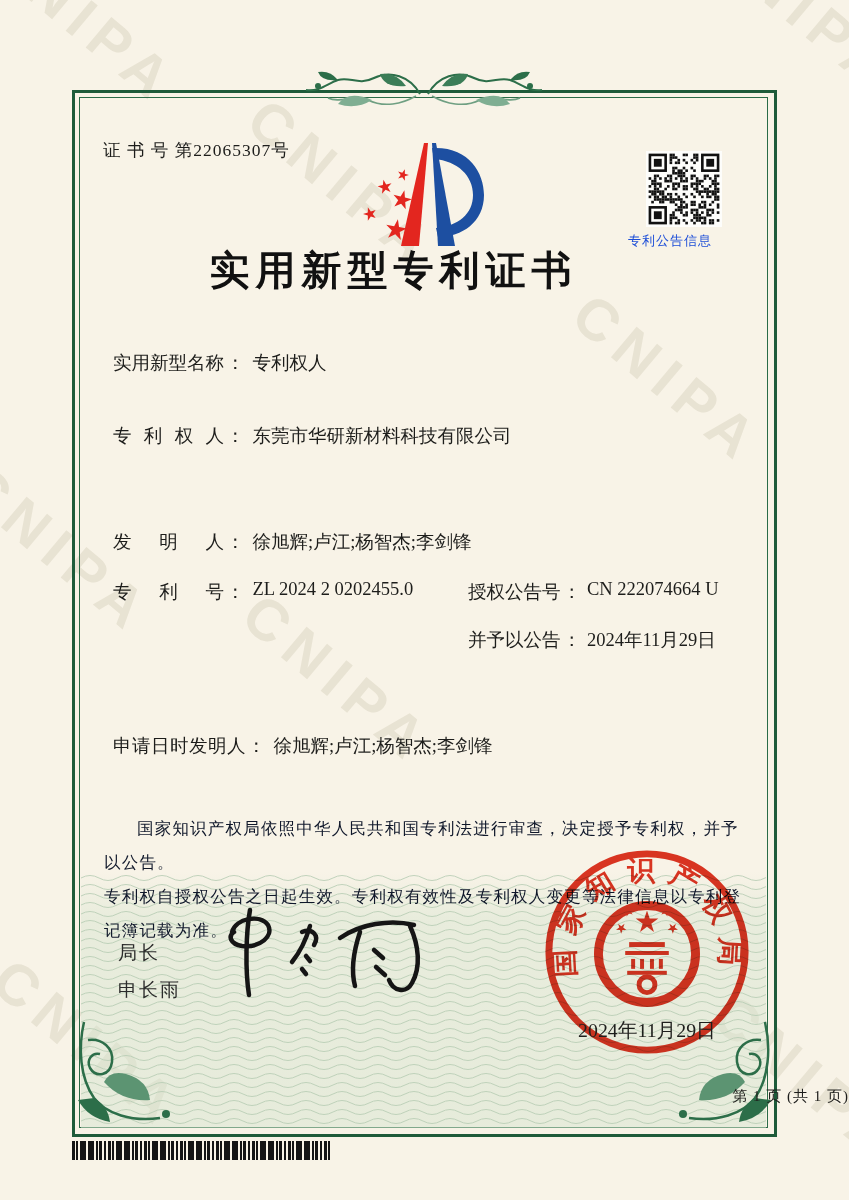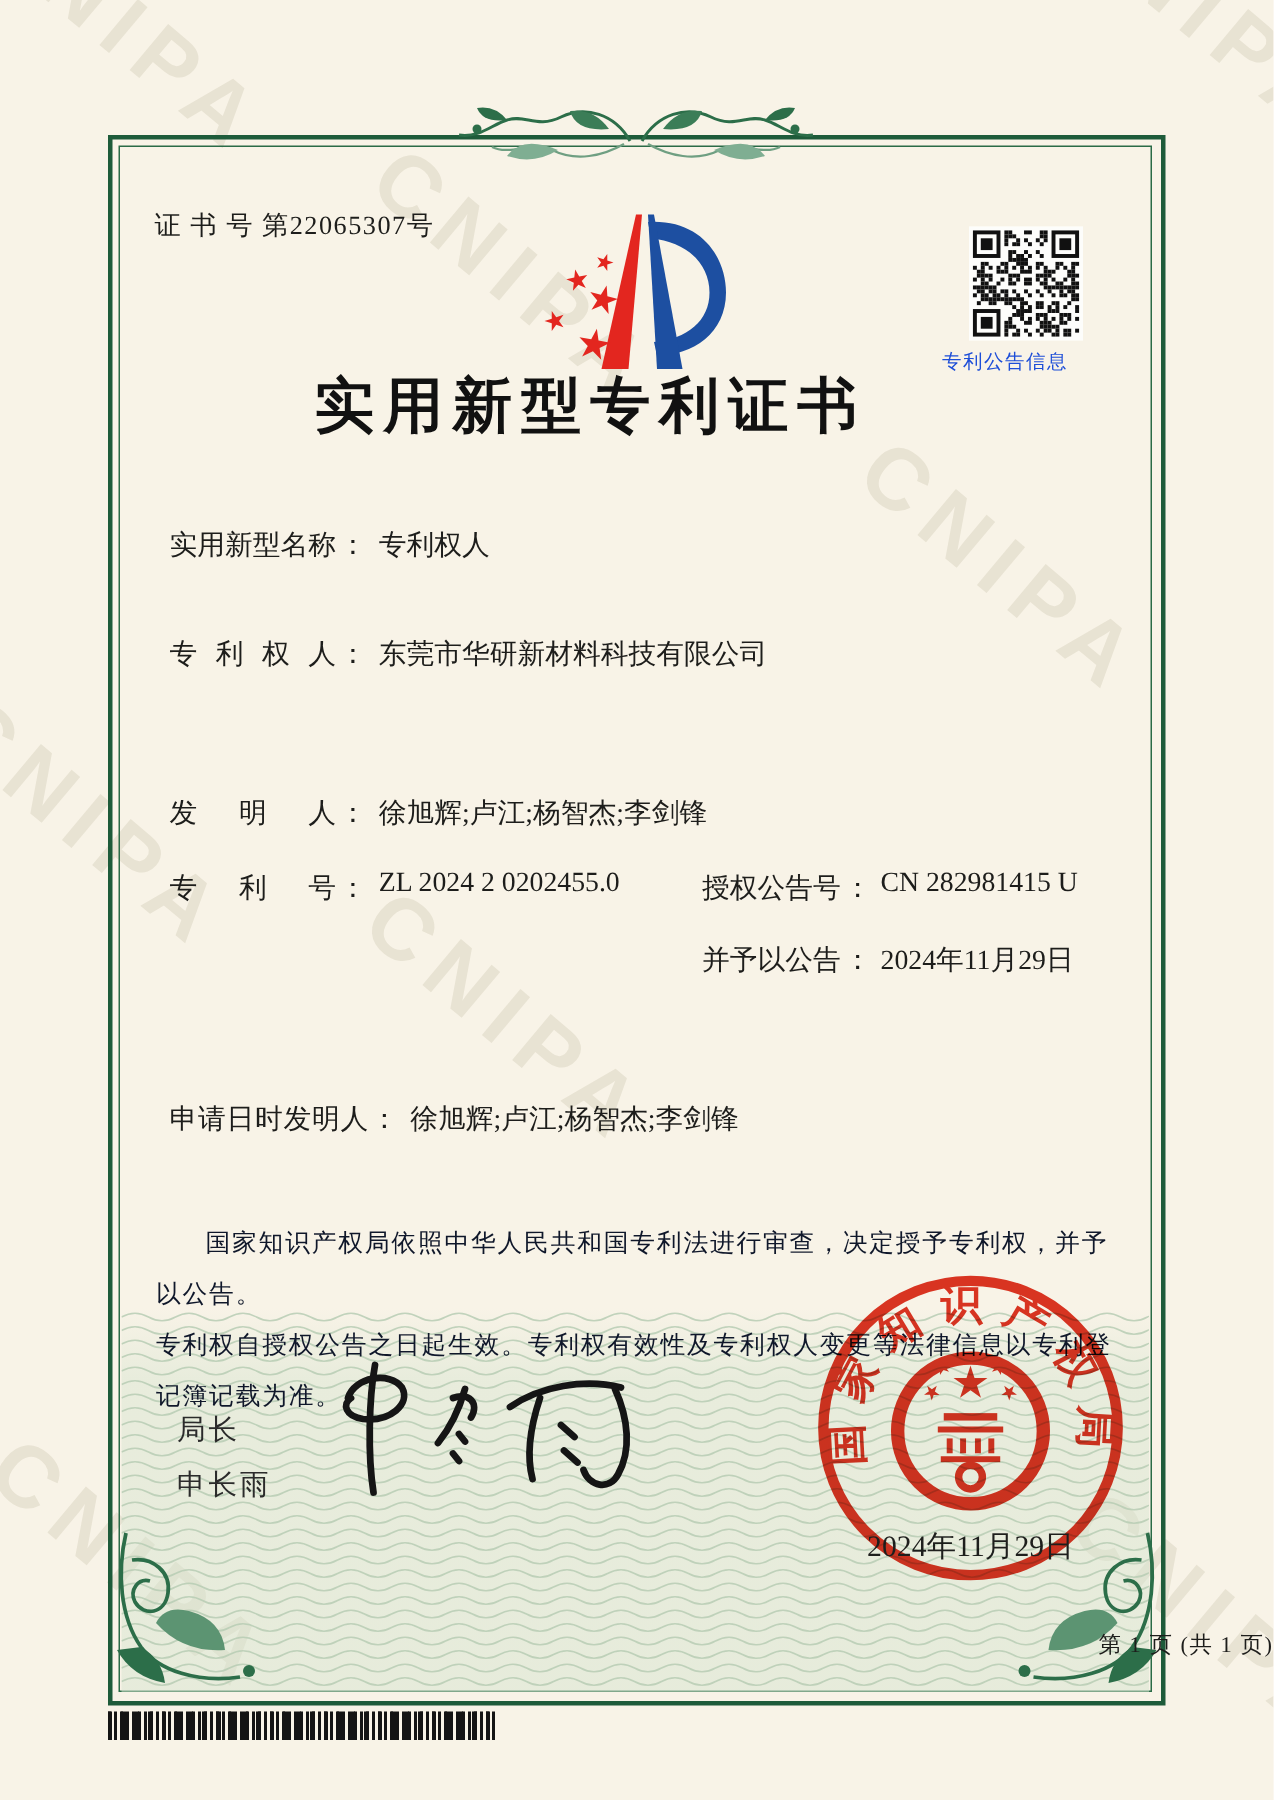--- a/index.html
+++ b/index.html
@@ -437,21 +437,21 @@
   <div class="row" style="top:423px">
     <span class="lbl">专利权人</span><span class="colon">：</span><span class="val">东莞市华研新材料科技有限公司</span>
   </div>
   <div class="row" style="top:529px">
     <span class="lbl">发明人</span><span class="colon">：</span><span class="val">徐旭辉;卢江;杨智杰;李剑锋</span>
   </div>
   <div class="row" style="top:579px">
     <span class="lbl">专利号</span><span class="colon">：</span><span class="val">ZL 2024 2 0202455.0</span>
   </div>
   <div class="row-r" style="top:579px">
-    <span>授权公告号</span><span class="colon">：</span><span class="val">CN 282981415 U</span>
+    <span>授权公告号</span><span class="colon">：</span><span class="val">CN 222074664 U</span>
   </div>
   <div class="row-r" style="top:627px">
     <span>并予以公告</span><span class="colon">：</span><span class="val">2024年11月29日</span>
   </div>
   <div class="row" style="top:733px">
     <span class="lbl-wide">申请日时发明人</span><span class="colon">：</span><span class="val">徐旭辉;卢江;杨智杰;李剑锋</span>
   </div>
 
   <div class="statement">
     <div class="s1">国家知识产权局依照中华人民共和国专利法进行审查，决定授予专利权，并予以公告。</div>

